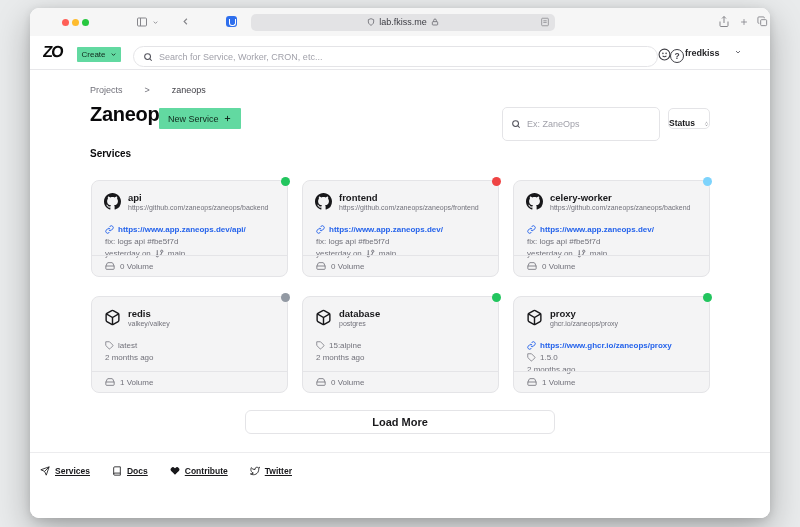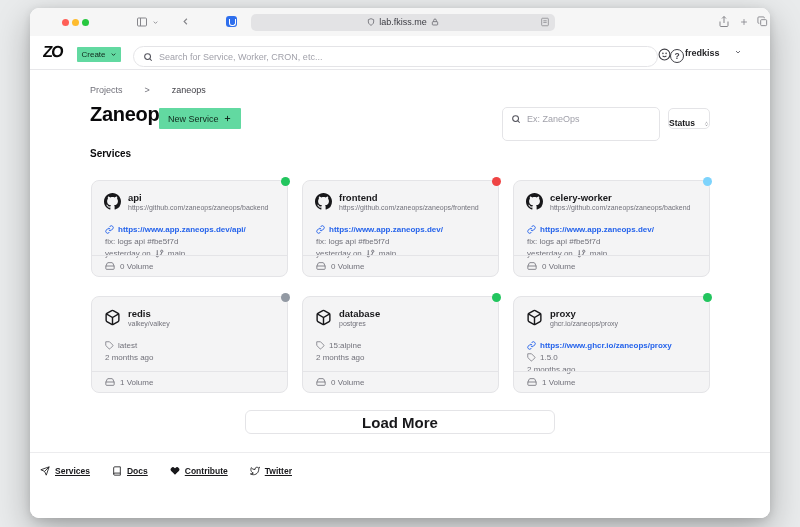--- a/index.html
+++ b/index.html
@@ -33,21 +33,21 @@
   .avatar svg{display:block;width:100%;height:100%}
   .chev{width:8px;height:8px;color:#52525b}
   .chev svg{display:block;width:100%;height:100%}
   
   .crumbs{position:absolute;left:60px;top:77px;font-size:9px;color:#71717a;display:flex;gap:22px;align-items:center}
   .crumbs .cur{color:#3f3f46}
   .pagetitle{position:absolute;left:60px;top:95px;font-size:20px;font-weight:800;color:#09090b;letter-spacing:-.3px}
   .newservice{position:absolute;left:129px;top:100px;height:21px;padding:10px 9px;font-size:9px}
   .plus-ic{width:9px;height:9px}
   .plus-ic svg{display:block;width:100%;height:100%}
-  .filter{position:absolute;left:472px;top:99px;width:158px;height:23px;border:1px solid #e4e4e7;border-radius:5px;background:#fff;display:flex;align-items:flex-end;padding:16px 8px;gap:6px}
+  .filter{position:absolute;left:472px;top:99px;width:158px;height:23px;border:1px solid #e4e4e7;border-radius:5px;background:#fff;display:flex;align-items:center;padding:16px 8px;gap:6px}
   .filter input{border:none;outline:none;flex:1;font-size:9px;color:#3f3f46;font-family:inherit;background:transparent}
   .filter input::placeholder{color:#a1a1aa}
   .statusbtn{position:absolute;left:638px;top:100px;width:42px;height:21px;border:1px solid #e4e4e7;border-radius:5px;background:#fff;display:flex;align-items:flex-end;justify-content:center;gap:9px;font-size:8.5px;font-weight:700;color:#18181b;font-family:inherit;cursor:pointer}
   .updown{width:8px;height:8px;color:#52525b}
   .updown svg{display:block;width:100%;height:100%}
   .seclabel{position:absolute;left:60px;top:140px;font-size:10px;font-weight:700;color:#09090b}
   
   .card{position:absolute;width:197px;height:97px;background:#f4f4f5;border:1px solid #e4e4e7;border-radius:8px}
   .dot{position:absolute;top:-4px;right:-3px;width:9px;height:9px;border-radius:50%}
   .card-head{position:absolute;left:12px;top:11px;right:8px;display:flex;gap:7px;align-items:flex-start}
@@ -56,21 +56,21 @@
   .card-title{font-size:9.5px;font-weight:700;color:#18181b;line-height:11px}
   .card-sub{font-size:7px;color:#71717a;line-height:9px;white-space:nowrap;overflow:hidden;text-overflow:ellipsis;max-width:148px}
   .card-body{position:absolute;left:13px;top:42px;right:8px}
   .row{display:flex;align-items:center;gap:4px;font-size:8px;color:#71717a;height:12px;white-space:nowrap;overflow:hidden}
   .row.linkrow{color:#2563eb;font-weight:600}
   .row .mini{width:9px;height:9px;flex:none}
   .row .mini svg{display:block;width:100%;height:100%}
   .card-footer{position:absolute;left:0;right:0;bottom:0;height:21px;border-top:1px solid #e4e4e7;display:flex;align-items:center;gap:5px;padding:0 13px;font-size:8px;color:#71717a}
   .vol-ic{width:10px;height:10px;color:#71717a}
   .vol-ic svg{display:block;width:100%;height:100%}
-  .loadmore{position:absolute;left:215px;top:402px;width:310px;height:24px;background:#fff;border:1px solid #e4e4e7;border-radius:6px;font-size:15px;font-weight:600;color:#18181b;font-family:inherit;cursor:pointer}
+  .loadmore{position:absolute;left:215px;top:402px;width:310px;height:24px;background:#fff;border:1px solid #e4e4e7;border-radius:6px;font-size:11px;font-weight:600;color:#18181b;font-family:inherit;cursor:pointer}
   
   .app-footer{position:absolute;left:0;right:0;top:444px;height:66px;border-top:1px solid #ececee;background:#fff}
   .flinks{position:absolute;left:10px;top:13px;display:flex;gap:22px;align-items:center}
   .flink{display:flex;align-items:center;gap:5px;font-size:8.5px;font-weight:600;color:#18181b;text-decoration:underline;cursor:pointer}
   .f-ic{width:10px;height:10px;color:#18181b;text-decoration:none}
   .f-ic svg{display:block;width:100%;height:100%}
 </style>
 </head>
 <body>
 

